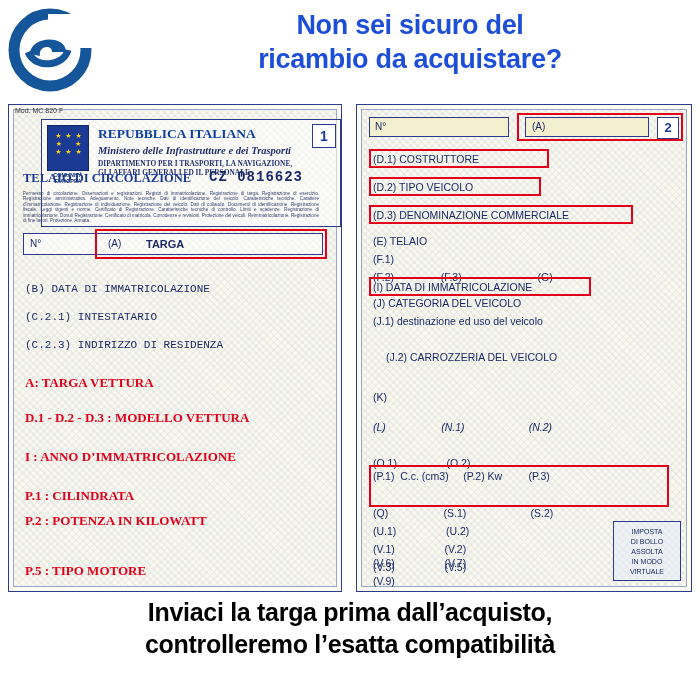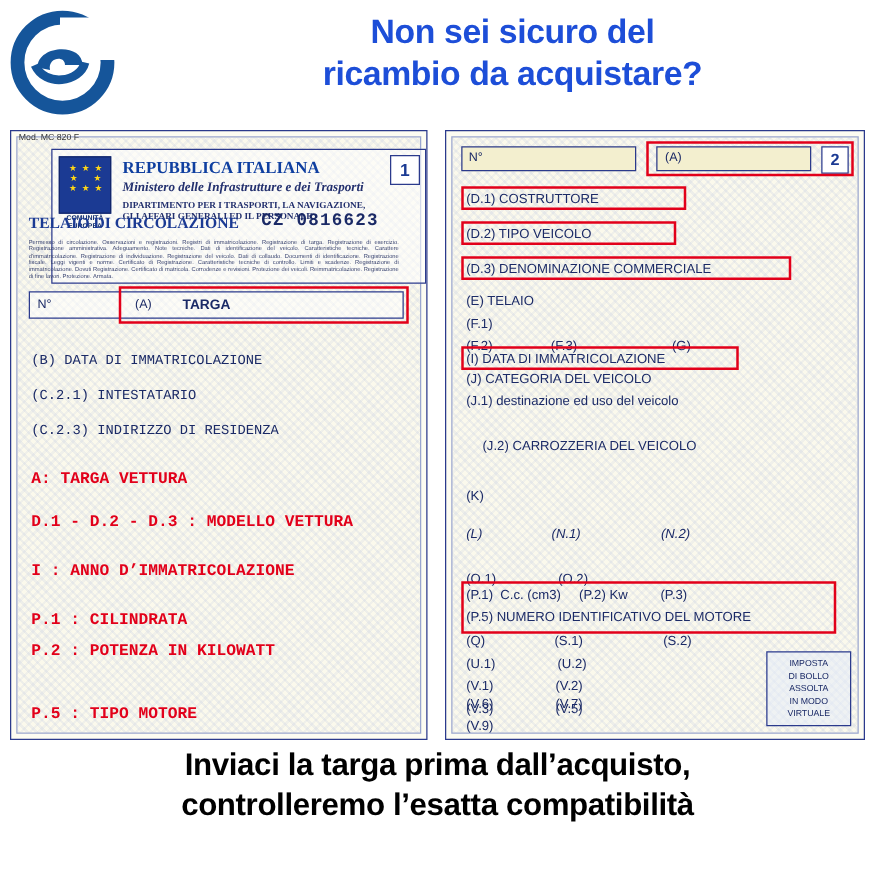--- a/index.html
+++ b/index.html
@@ -112,21 +112,21 @@
   .row-n .lbl{position:absolute;left:6px;top:4px;font-size:10px;color:#1b2a66;}
   .row-n .a{position:absolute;left:84px;top:4px;font-size:10px;color:#1b2a66;}
   .row-n .targa{position:absolute;left:122px;top:4px;font-size:11px;font-weight:bold;color:#1b2a66;}
   
   .fl{
     position:absolute;font-size:11px;color:#1b2a66;font-family:Liberation Mono, monospace;
   }
   
   .red{
     position:absolute;color:#e2001a;font-weight:bold;font-size:13px;
-    font-family:Liberation Mono, monospace;
+    font-family:Liberation Serif, serif;
   }
   
   .rbox{
     position:absolute;border:2px solid #e2001a;box-sizing:border-box;
   }
   
   .r-n{
     position:absolute;left:12px;top:12px;width:140px;height:20px;
     border:1px solid #2b3a8c;background:#f3efcf;box-sizing:border-box;
   }
@@ -245,21 +245,20 @@
     <div class="rbox" style="left:12px;top:172px;width:222px;height:19px;"></div>
 
     <div class="rf" style="left:16px;top:192px;">(J)  CATEGORIA DEL VEICOLO</div>
     <div class="rf" style="left:16px;top:210px;">(J.1)  destinazione ed uso del veicolo</div>
     <div class="rf" style="left:16px;top:246px;margin-left:13px;">(J.2)  CARROZZERIA DEL VEICOLO</div>
     <div class="rf" style="left:16px;top:286px;">(K)</div>
     <div class="rf" style="left:16px;top:316px;white-space:pre;font-style:italic;">(L)                   (N.1)                      (N.2)</div>
     <div class="rf" style="left:16px;top:352px;white-space:pre;">(O.1)                 (O.2)</div>
 
     <div class="rf" style="left:16px;top:365px;white-space:pre;">(P.1)  C.c. (cm3)     (P.2) Kw         (P.3)</div>
-    <div class="rf" style="left:16px;top:383px;">(P.5)  NUMERO IDENTIFICATIVO DEL MOTORE</div>
     <div class="rbox" style="left:12px;top:360px;width:300px;height:42px;"></div>
 
     <div class="rf" style="left:16px;top:402px;white-space:pre;">(Q)                   (S.1)                      (S.2)</div>
     <div class="rf" style="left:16px;top:420px;white-space:pre;">(U.1)                 (U.2)</div>
     <div class="rf" style="left:16px;top:438px;white-space:pre;">(V.1)                 (V.2)</div>
     <div class="rf" style="left:16px;top:456px;white-space:pre;">(V.3)                 (V.5)</div>
     <div class="rf" style="left:16px;top:451px;white-space:pre;opacity:0;">(V.6)                 (V.7)</div>
     <div class="rf" style="left:16px;top:452px;white-space:pre;">(V.6)                 (V.7)</div>
     <div class="rf" style="left:16px;top:470px;">(V.9)</div>
 

